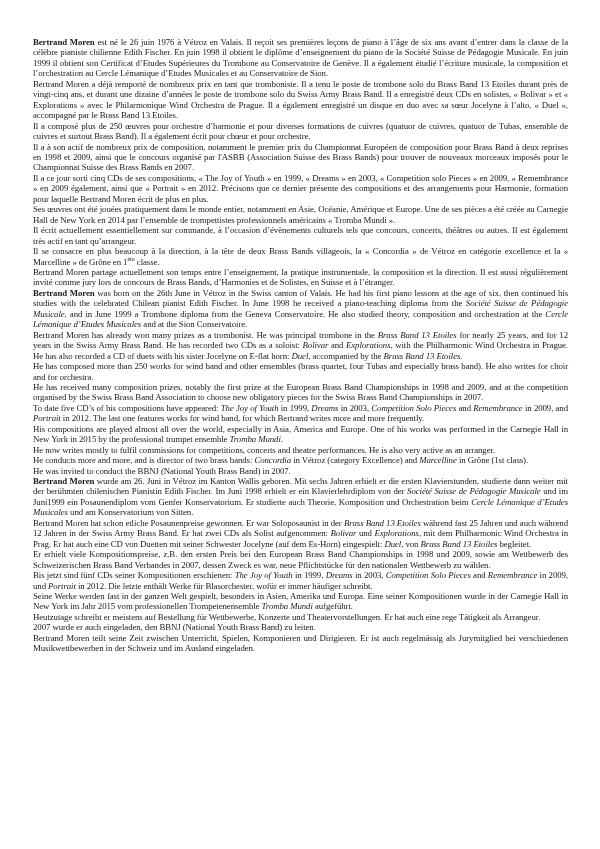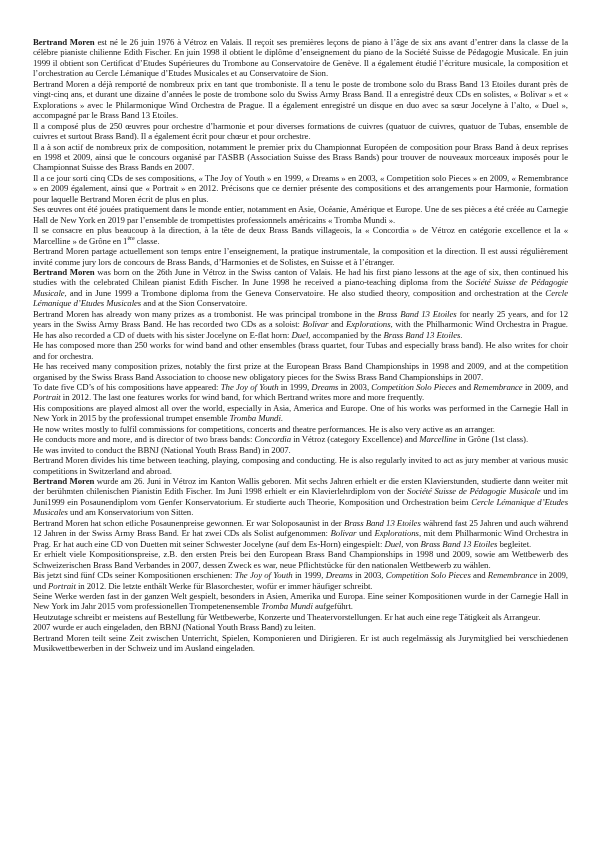--- a/index.html
+++ b/index.html
@@ -45,35 +45,35 @@
 </head>
 <body>
 
 <div class="page">
   <div class="section">
       <p class="para"><span class="bold">Bertrand Moren</span><span> est né le 26 juin 1976 à Vétroz en Valais. Il reçoit ses premières leçons de piano à l’âge de six ans avant d’entrer dans la classe de la célèbre pianiste chilienne Edith Fischer. En juin 1998 il obtient le diplôme d’enseignement du piano de la Société Suisse de Pédagogie Musicale. En juin 1999 il obtient son Certificat d’Etudes Supérieures du Trombone au Conservatoire de Genève. Il a également étudié l’écriture musicale, la composition et l’orchestration au Cercle Lémanique d’Etudes Musicales et au Conservatoire de Sion.</span></p>
       <p class="para"><span>Bertrand Moren a déjà remporté de nombreux prix en tant que tromboniste. Il a tenu le poste de trombone solo du Brass Band 13 Etoiles durant près de vingt-cinq ans, et durant une dizaine d’années le poste de trombone solo du Swiss Army Brass Band. Il a enregistré deux CDs en solistes, « Bolivar » et « Explorations » avec le Philarmonique Wind Orchestra de Prague. Il a également enregistré un disque en duo avec sa sœur Jocelyne à l’alto, « Duel », accompagné par le Brass Band 13 Etoiles.</span></p>
       <p class="para"><span>Il a composé plus de 250 œuvres pour orchestre d’harmonie et pour diverses formations de cuivres (quatuor de cuivres, quatuor de Tubas, ensemble de cuivres et surtout Brass Band). Il a également écrit pour chœur et pour orchestre.</span></p>
       <p class="para"><span>Il a à son actif de nombreux prix de composition, notamment le premier prix du Championnat Européen de composition pour Brass Band à deux reprises en 1998 et 2009, ainsi que le concours organisé par l'ASBB (Association Suisse des Brass Bands) pour trouver de nouveaux morceaux imposés pour le Championnat Suisse des Brass Bands en 2007.</span></p>
       <p class="para"><span>Il a ce jour sorti cinq CDs de ses compositions, « The Joy of Youth » en 1999, « Dreams » en 2003, « Competition solo Pieces » en 2009, « Remembrance » en 2009 également, ainsi que « Portrait » en 2012. Précisons que ce dernier présente des compositions et des arrangements pour Harmonie, formation pour laquelle Bertrand Moren écrit de plus en plus.</span></p>
-      <p class="para"><span>Ses œuvres ont été jouées pratiquement dans le monde entier, notamment en Asie, Océanie, Amérique et Europe. Une de ses pièces a été créée au Carnegie Hall de New York en 2019 par l’ensemble de trompettistes professionnels américains « Tromba Mundi ».</span></p>
+      <p class="para"><span>Ses œuvres ont été jouées pratiquement dans le monde entier, notamment en Asie, Océanie, Amérique et Europe. Une de ses pièces a été créée au Carnegie Hall de New York en 2014 par l’ensemble de trompettistes professionnels américains « Tromba Mundi ».</span></p>
+      <p class="para"><span>Il écrit actuellement essentiellement sur commande, à l’occasion d’évènements culturels tels que concours, concerts, théâtres ou autres. Il est également très actif en tant qu’arrangeur.</span></p>
       <p class="para"><span>Il se consacre en plus beaucoup à la direction, à la tête de deux Brass Bands villageois, la « Concordia » de Vétroz en catégorie excellence et la « Marcelline » de Grône en 1</span><sup class="sup">ère</sup><span> classe.</span></p>
       <p class="para"><span>Bertrand Moren partage actuellement son temps entre l’enseignement, la pratique instrumentale, la composition et la direction. Il est aussi régulièrement invité comme jury lors de concours de Brass Bands, d’Harmonies et de Solistes, en Suisse et à l’étranger.</span></p>
     </div>
   <div class="section">
       <p class="para"><span class="bold">Bertrand Moren</span><span> was born on the 26th June in Vétroz in the Swiss canton of Valais. He had his first piano lessons at the age of six, then continued his studies with the celebrated Chilean pianist Edith Fischer. In June 1998 he received a piano-teaching diploma from the </span><span class="italic">Société Suisse de Pédagogie Musicale</span><span>, and in June 1999 a Trombone diploma from the Geneva Conservatoire. He also studied theory, composition and orchestration at the </span><span class="italic">Cercle Lémanique d’Etudes Musicales</span><span> and at the Sion Conservatoire.</span></p>
       <p class="para"><span>Bertrand Moren has already won many prizes as a trombonist. He was principal trombone in the </span><span class="italic">Brass Band 13 Etoiles</span><span> for nearly 25 years, and for 12 years in the Swiss Army Brass Band. He has recorded two CDs as a soloist: </span><span class="italic">Bolivar</span><span> and </span><span class="italic">Explorations</span><span>, with the Philharmonic Wind Orchestra in Prague. He has also recorded a CD of duets with his sister Jocelyne on E-flat horn: </span><span class="italic">Duel</span><span>, accompanied by the </span><span class="italic">Brass Band 13 Etoiles</span><span>.</span></p>
       <p class="para"><span>He has composed more than 250 works for wind band and other ensembles (brass quartet, four Tubas and especially brass band). He also writes for choir and for orchestra.</span></p>
       <p class="para"><span>He has received many composition prizes, notably the first prize at the European Brass Band Championships in 1998 and 2009, and at the competition organised by the Swiss Brass Band Association to choose new obligatory pieces for the Swiss Brass Band Championships in 2007.</span></p>
       <p class="para"><span>To date five CD’s of his compositions have appeared: </span><span class="italic">The Joy of Youth</span><span> in 1999, </span><span class="italic">Dreams</span><span> in 2003, </span><span class="italic">Competition Solo Pieces</span><span> and </span><span class="italic">Remembrance</span><span> in 2009, and </span><span class="italic">Portrait</span><span> in 2012. The last one features works for wind band, for which Bertrand writes more and more frequently.</span></p>
       <p class="para"><span>His compositions are played almost all over the world, especially in Asia, America and Europe. One of his works was performed in the Carnegie Hall in New York in 2015 by the professional trumpet ensemble </span><span class="italic">Tromba Mundi</span><span>.</span></p>
       <p class="para"><span>He now writes mostly to fulfil commissions for competitions, concerts and theatre performances. He is also very active as an arranger.</span></p>
       <p class="para"><span>He conducts more and more, and is director of two brass bands: </span><span class="italic">Concordia</span><span> in Vétroz (category Excellence) and </span><span class="italic">Marcelline</span><span> in Grône (1st class).</span></p>
       <p class="para"><span>He was invited to conduct the BBNJ (National Youth Brass Band) in 2007.</span></p>
-      <p class="para"><span>Bertrand Moren divides his time between teaching, playing, composing and conducting. He is also regularly invited to act as jury member at various music competitions in Switzerland and abroad.</span></p>
     </div>
   <div class="section">
       <p class="para"><span class="bold">Bertrand Moren</span><span> wurde am 26. Juni in Vétroz im Kanton Wallis geboren. Mit sechs Jahren erhielt er die ersten Klavierstunden, studierte dann weiter mit der berühmten chilenischen Pianistin Edith Fischer. Im Juni 1998 erhielt er ein Klavierlehrdiplom von der </span><span class="italic">Société Suisse de Pédagogie Musicale</span><span> und im Juni1999 ein Posaunendiplom vom Genfer Konservatorium. Er studierte auch Theorie, Komposition und Orchestration beim </span><span class="italic">Cercle Lémanique d’Etudes Musicales</span><span> und am Konservatorium von Sitten.</span></p>
       <p class="para"><span>Bertrand Moren hat schon etliche Posaunenpreise gewonnen. Er war Soloposaunist in der </span><span class="italic">Brass Band 13 Etoiles</span><span> während fast 25 Jahren und auch während 12 Jahren in der Swiss Army Brass Band. Er hat zwei CDs als Solist aufgenommen: </span><span class="italic">Bolivar</span><span> und </span><span class="italic">Explorations</span><span>, mit dem Philharmonic Wind Orchestra in Prag. Er hat auch eine CD von Duetten mit seiner Schwester Jocelyne (auf dem Es-Horn) eingespielt: </span><span class="italic">Duel</span><span>, von </span><span class="italic">Brass Band 13 Etoiles</span><span> begleitet.</span></p>
       <p class="para"><span>Er erhielt viele Kompositionspreise, z.B. den ersten Preis bei den European Brass Band Championships in 1998 und 2009, sowie am Wettbewerb des Schweizerischen Brass Band Verbandes in 2007, dessen Zweck es war, neue Pflichtstücke für den nationalen Wettbewerb zu wählen.</span></p>
       <p class="para"><span>Bis jetzt sind fünf CDs seiner Kompositionen erschienen: </span><span class="italic">The Joy of Youth</span><span> in 1999, </span><span class="italic">Dreams</span><span> in 2003, </span><span class="italic">Competition Solo Pieces</span><span> and </span><span class="italic">Remembrance</span><span> in 2009, und </span><span class="italic">Portrait</span><span> in 2012. Die letzte enthält Werke für Blasorchester, wofür er immer häufiger schreibt.</span></p>
       <p class="para"><span>Seine Werke werden fast in der ganzen Welt gespielt, besonders in Asien, Amerika und Europa. Eine seiner Kompositionen wurde in der Carnegie Hall in New York im Jahr 2015 vom professionellen Trompetenensemble </span><span class="italic">Tromba Mundi</span><span> aufgeführt.</span></p>
       <p class="para"><span>Heutzutage schreibt er meistens auf Bestellung für Wettbewerbe, Konzerte und Theatervorstellungen. Er hat auch eine rege Tätigkeit als Arrangeur.</span></p>
       <p class="para"><span>2007 wurde er auch eingeladen, den BBNJ (National Youth Brass Band) zu leiten.</span></p>
       <p class="para"><span>Bertrand Moren teilt seine Zeit zwischen Unterricht, Spielen, Komponieren und Dirigieren. Er ist auch regelmässig als Jurymitglied bei verschiedenen Musikwettbewerben in der Schweiz und im Ausland eingeladen.</span></p>

